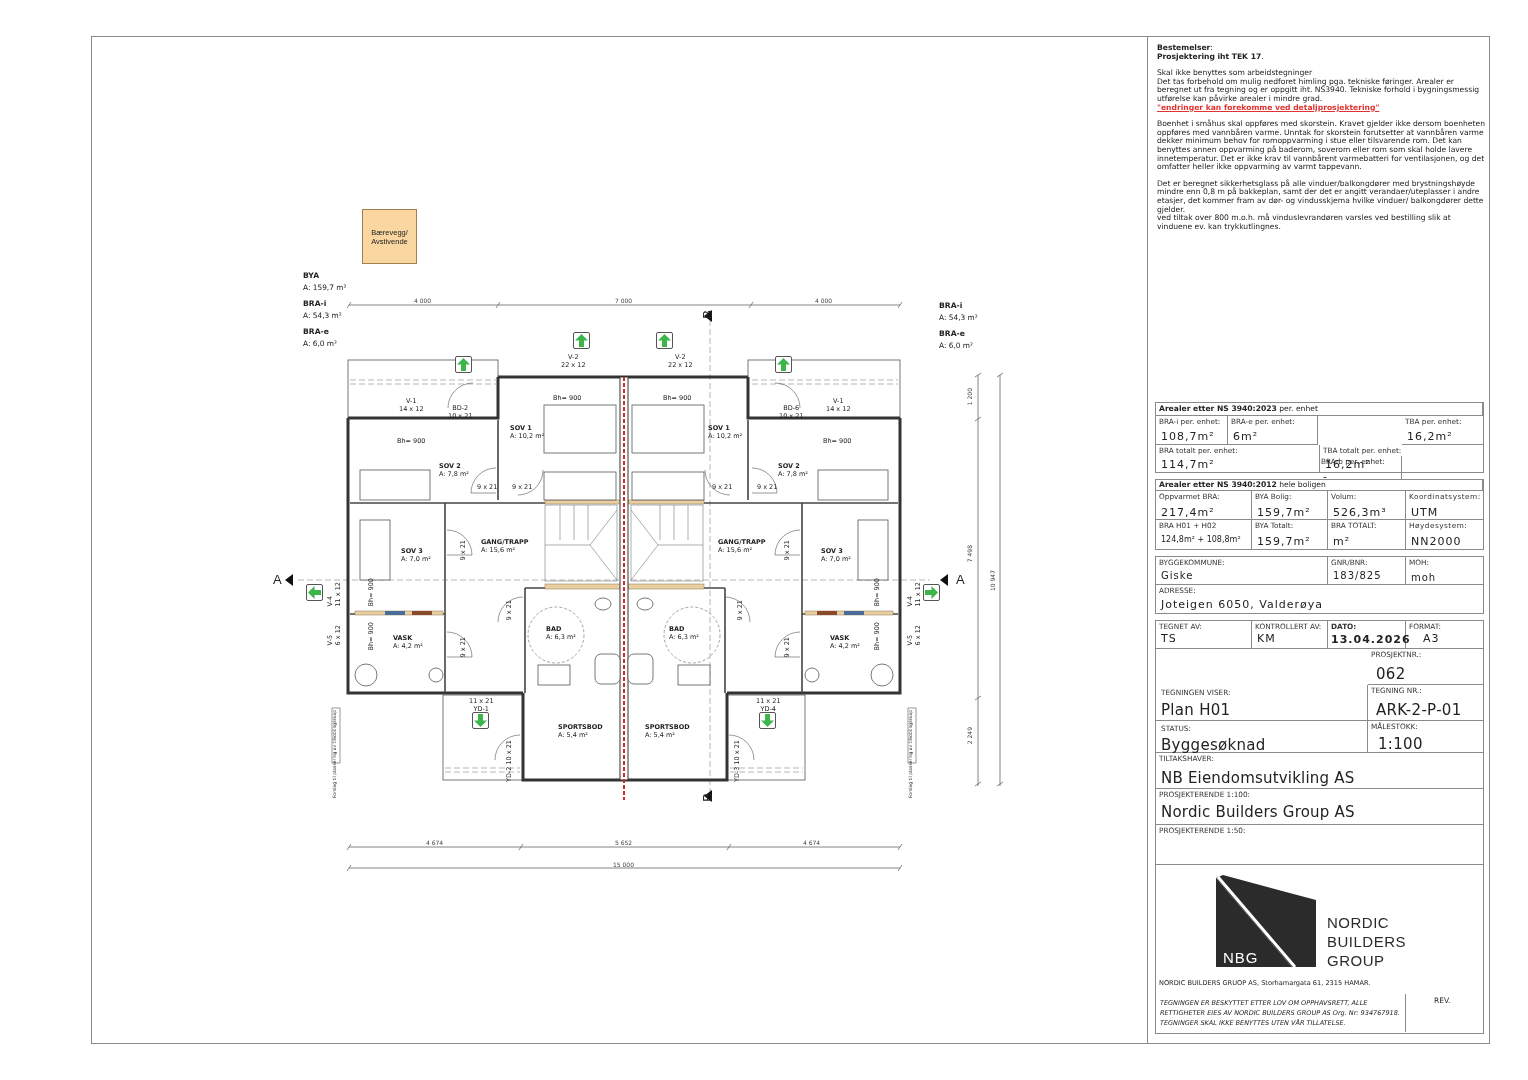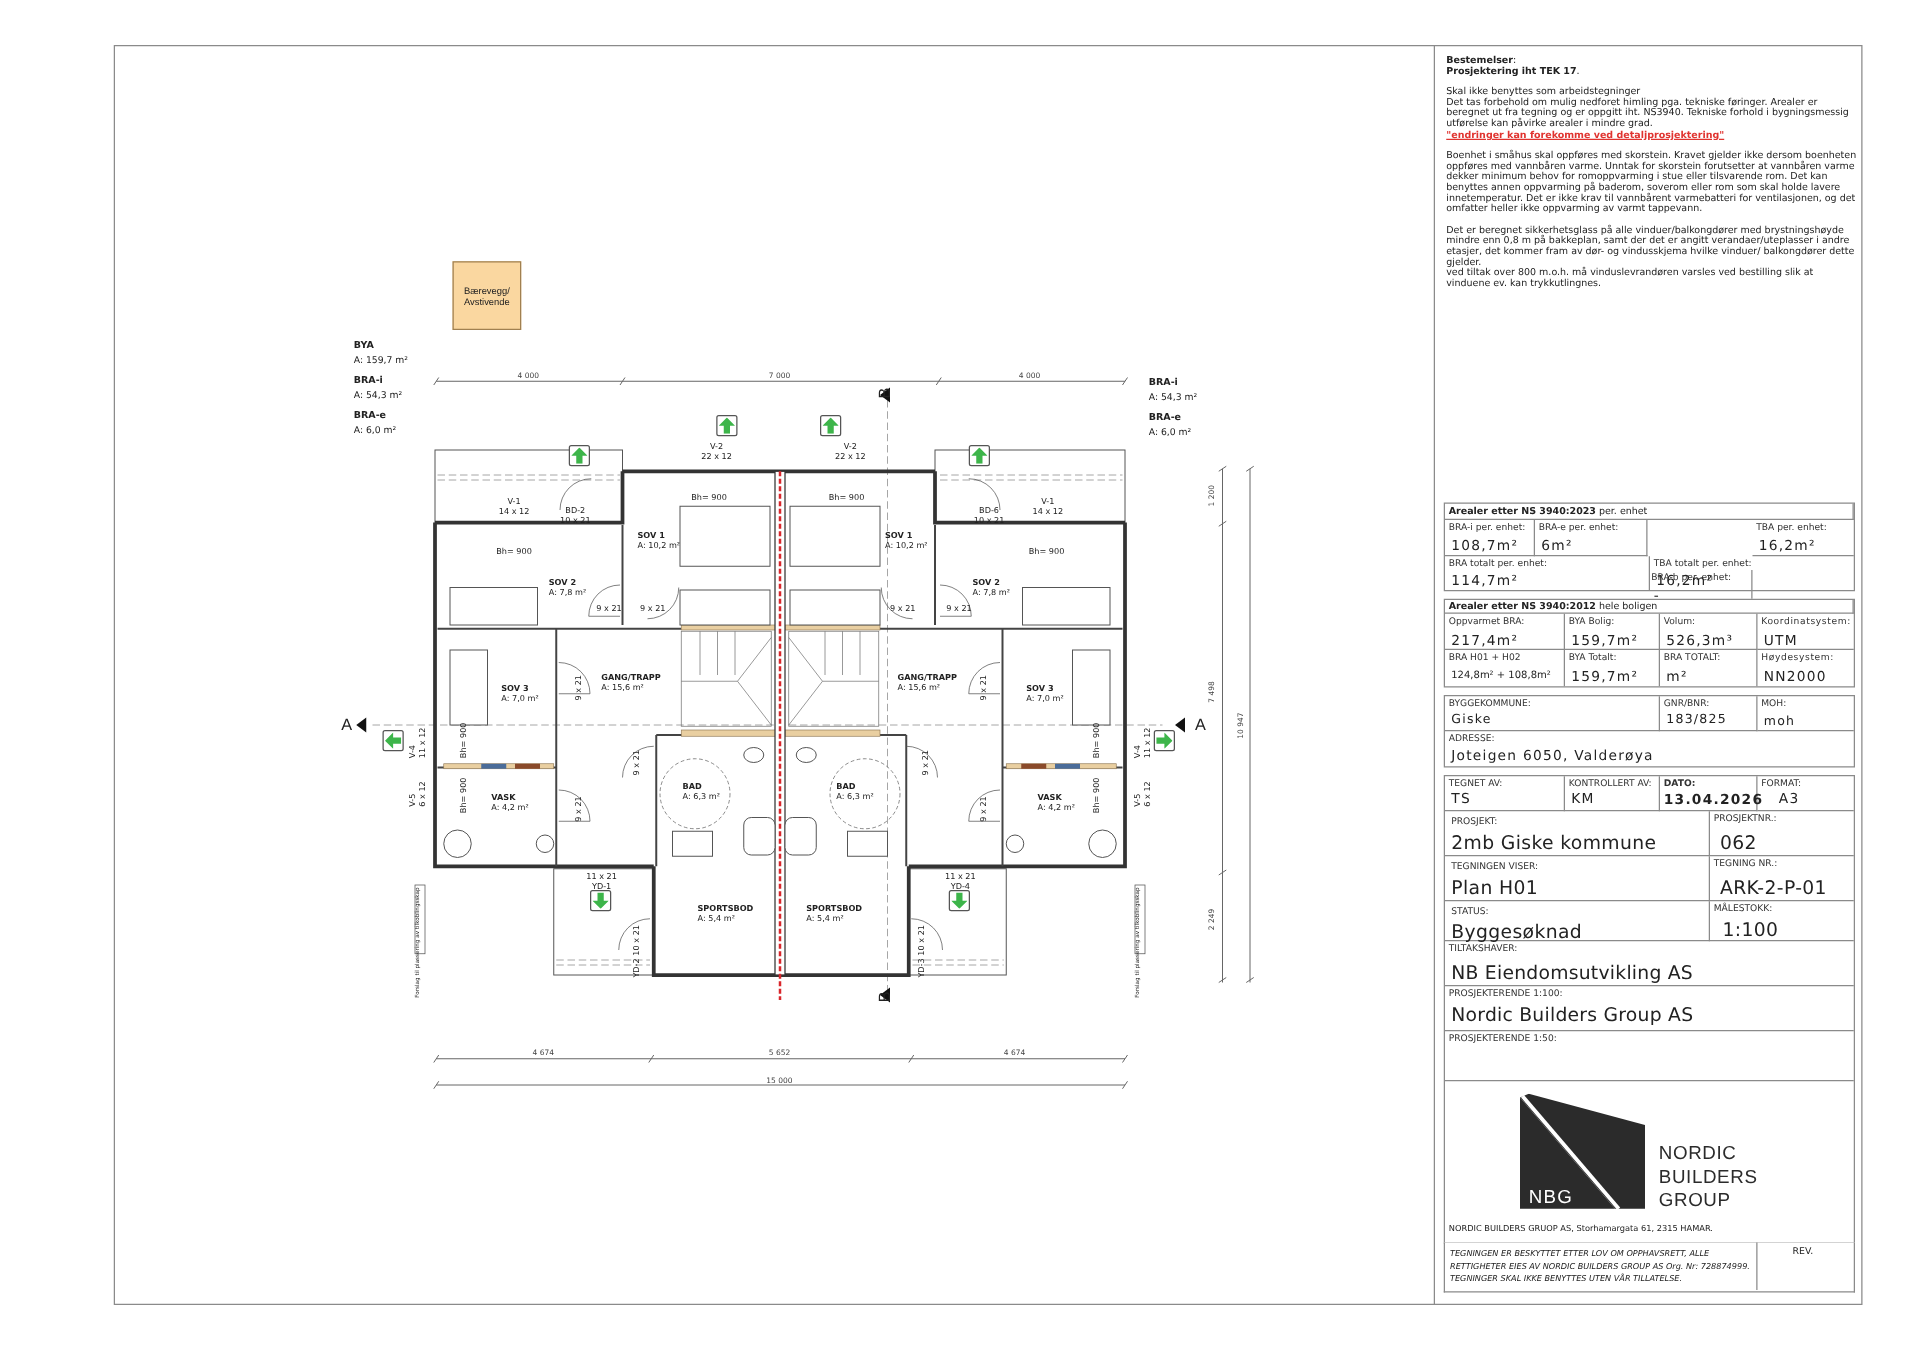--- a/index.html
+++ b/index.html
@@ -14,21 +14,21 @@
   .tb { position:absolute; border:1px solid #8a8a8a; box-sizing:border-box; background:#fff; }
   .cell { position:absolute; border-right:1px solid #8a8a8a; border-bottom:1px solid #8a8a8a; box-sizing:border-box; }
   .lbl { position:absolute; left:3px; top:1px; font-size:7.3px; color:#333; white-space:nowrap; }
   .val { position:absolute; left:5px; font-size:11px; letter-spacing:1px; color:#222; white-space:nowrap; }
   .hdr { position:absolute; left:3px; top:1px; font-size:7.6px; white-space:nowrap; }
   .hdr b { font-weight:bold; }
   .big { font-size:15px; letter-spacing:0.3px; }
   .plan-text { position:absolute; font-size:6.5px; color:#222; white-space:nowrap; }
   .plan-bold { font-weight:bold; font-size:6.5px; }
   .dim { position:absolute; font-size:6px; color:#444; white-space:nowrap; }
-  .area-lbl { position:absolute; font-size:7.4px; line-height:12px; white-space:nowrap; }
+  .area-lbl { position:absolute; font-size:7.4px; line-height:12px; white-space:nowrap;margin-left:20px; }
   .legend-box { position:absolute; left:362px; top:209px; width:55px; height:55px; background:#fad7a0; border:1px solid #a08050; box-sizing:border-box; font-size:7.5px; text-align:center; display:flex; align-items:center; justify-content:center; line-height:9px; font-family:"Liberation Sans", sans-serif; }
   .exit { position:absolute; width:17px; height:17px; border:1px solid #555; border-radius:2px; background:#fff; box-sizing:border-box; display:flex; align-items:center; justify-content:center; }
   .section-mark { position:absolute; font-size:13px; font-family:"Liberation Sans", sans-serif; }
   .vert { writing-mode:vertical-rl; transform:rotate(180deg); }
 </style>
 </head>
 <body>
 
 <div class="sheet"></div>
 <div class="divider-v"></div>
@@ -142,24 +142,20 @@
     </div>
   <div class="cell" style="left:172px; top:0; width:78px; height:28px;font-weight:bold;">
       <span class="lbl">DATO:</span>
       <span class="val" style="top:12px; left:3px">13.04.2026</span>
     </div>
   <div class="cell" style="left:250px; top:0; width:77px; height:28px; border-right:none;">
       <span class="lbl">FORMAT:</span>
       <span class="val" style="top:11px; left:17px">A3</span>
     </div>
 
-  <div class="cell" style="left:0; top:28px; width:212px; height:36px;">
-      <span class="lbl" style="left:5px; top:3px">PROSJEKT:</span>
-      <span class="val big" style="top:16px">2mb Giske kommune</span>
-    </div>
   <div class="cell" style="left:212px; top:28px; width:115px; height:36px; border-right:none;">
       <span class="lbl">PROSJEKTNR.:</span>
       <span class="val big" style="top:16px; left:8px">062</span>
     </div>
 
   <div class="cell" style="left:0; top:64px; width:212px; height:36px;">
       <span class="lbl" style="left:5px; top:3px">TEGNINGEN VISER:</span>
       <span class="val big" style="top:16px">Plan H01</span>
     </div>
   <div class="cell" style="left:212px; top:64px; width:115px; height:36px; border-right:none;">
@@ -200,21 +196,21 @@
       <div>NORDIC</div>
       <div>BUILDERS</div>
       <div>GROUP</div>
     </div>
     <span class="abs" style="left:3px; top:114px; font-size:6.6px; white-space:nowrap;">NORDIC BUILDERS GRUOP AS, Storhamargata 61, 2315 HAMAR.</span>
   </div>
 </div>
 
 <div class="tb" style="left:1155px; top:994px; width:329px; height:40px; border-top:none;">
   <div class="cell" style="left:0; top:0; width:250px; height:38px; border-bottom:none;">
-    <span class="abs" style="left:4px; top:4px; width:246px; font-size:6.5px; line-height:10px; font-style:italic;">TEGNINGEN ER BESKYTTET ETTER LOV OM OPPHAVSRETT, ALLE RETTIGHETER EIES AV NORDIC BUILDERS GROUP AS Org. Nr: 728874999. TEGNINGER SKAL IKKE BENYTTES UTEN VÅR TILLATELSE.</span>
+    <span class="abs" style="left:4px; top:4px; width:246px; font-size:6.5px; line-height:10px; font-style:italic;">TEGNINGEN ER BESKYTTET ETTER LOV OM OPPHAVSRETT, ALLE RETTIGHETER EIES AV NORDIC BUILDERS GROUP AS Org. Nr: 934767918. TEGNINGER SKAL IKKE BENYTTES UTEN VÅR TILLATELSE.</span>
   </div>
   <span class="abs" style="left:278px; top:2px; font-size:7.5px;">REV.</span>
 </div>
 
 <div class="legend-box">Bærevegg/ Avstivende</div>
 
 <div class="area-lbl" style="left:283px; top:270px;">
   <div class="plan-bold" style="font-size:7.6px">BYA</div>
   <div>A: 159,7 m²</div>
   <div class="plan-bold" style="font-size:7.6px; margin-top:4px">BRA-i</div>

